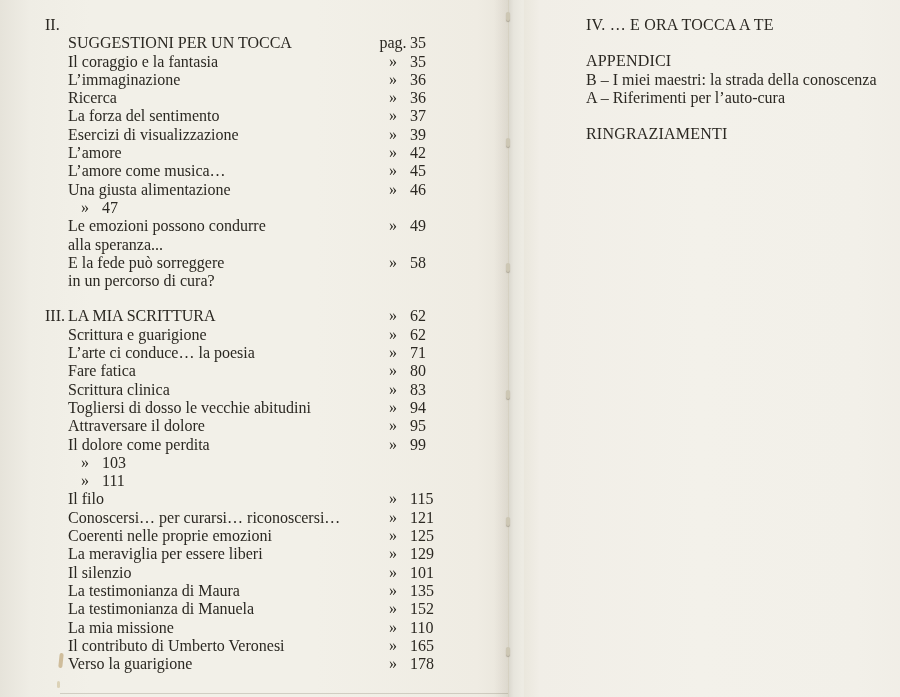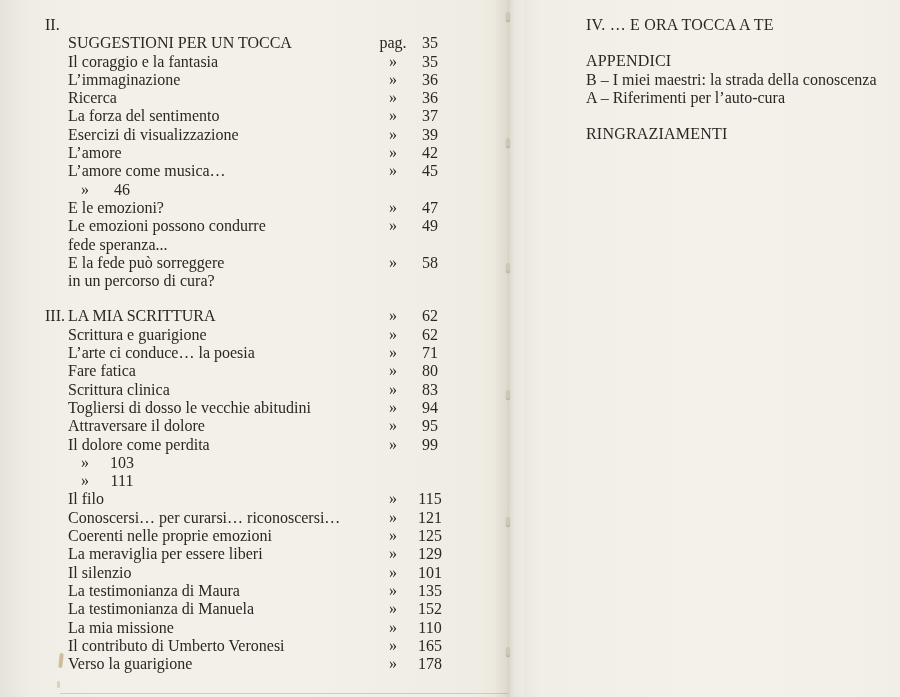--- a/index.html
+++ b/index.html
@@ -79,21 +79,21 @@
   .toc-row {
     display: flex;
     align-items: baseline;
     line-height: 18.3px;
     white-space: nowrap;
   }
   .toc-row.gap-before { margin-top: 17px; }
   .numeral { flex: none; width: 23px; }
   .title   { flex: 1; overflow: visible; }
   .marker  { flex: none; width: 34px; text-align: center; }
-  .pagenum { flex: none; width: 40px; text-align: center; }
+  .pagenum { flex: none; width: 40px; text-align: left; }
   
   .rp-content {
     padding: 16px 14px 0 62px;
     font-size: 16px;
     line-height: 18.3px;
   }
   .rp-heading { letter-spacing: 0.2px; }
   .rp-block-gap { margin-top: 18px; }
   .appendix-item { white-space: nowrap; }
   
@@ -170,38 +170,38 @@
           <span class="pagenum">42</span>
         </div>
         <div class="toc-row">
           <span class="numeral"></span>
           <span class="title">L’amore come musica…</span>
           <span class="marker">»</span>
           <span class="pagenum">45</span>
         </div>
         <div class="toc-row">
           <span class="numeral"></span>
+          <span class="title">Una giusta alimentazione</span>
           <span class="marker">»</span>
           <span class="pagenum">46</span>
         </div>
         <div class="toc-row">
           <span class="numeral"></span>
-          <span class="title">E le emozioni?</span>
           <span class="marker">»</span>
           <span class="pagenum">47</span>
         </div>
         <div class="toc-row">
           <span class="numeral"></span>
           <span class="title">Le emozioni possono condurre</span>
           <span class="marker">»</span>
           <span class="pagenum">49</span>
         </div>
         <div class="toc-row">
           <span class="numeral"></span>
-          <span class="title">fede speranza...</span>
+          <span class="title">alla speranza...</span>
           <span class="marker"></span>
           <span class="pagenum"></span>
         </div>
         <div class="toc-row">
           <span class="numeral"></span>
           <span class="title">E la fede può sorreggere</span>
           <span class="marker">»</span>
           <span class="pagenum">58</span>
         </div>
         <div class="toc-row">

